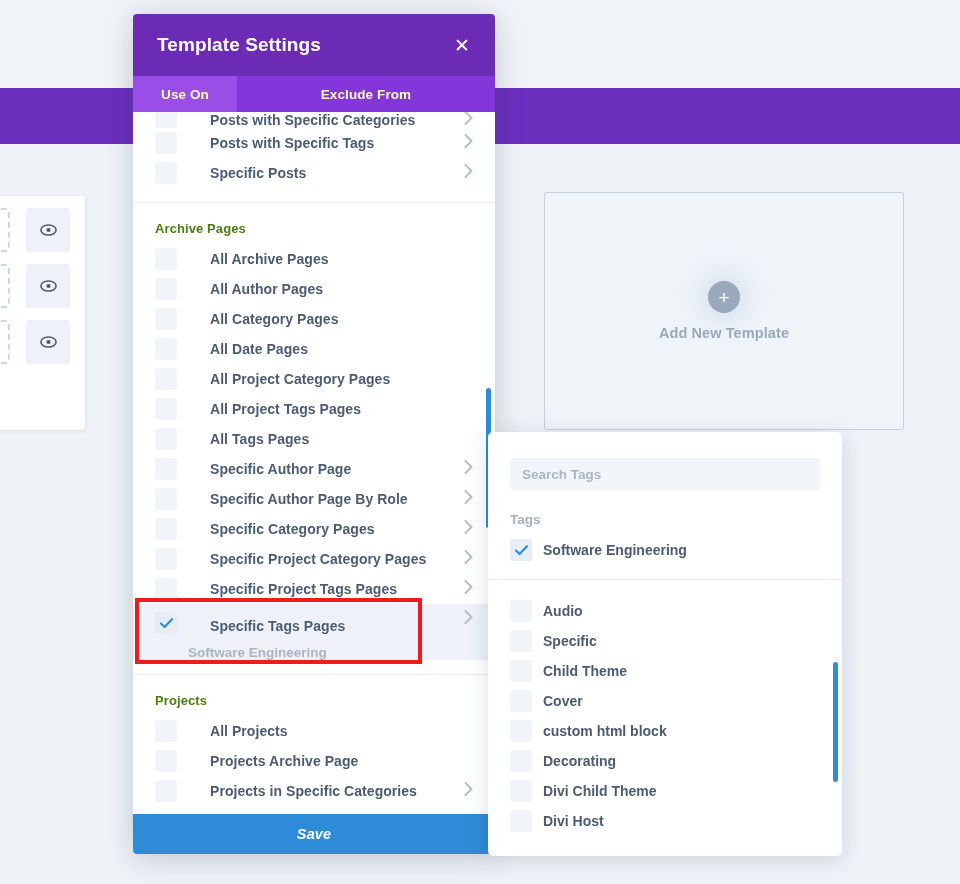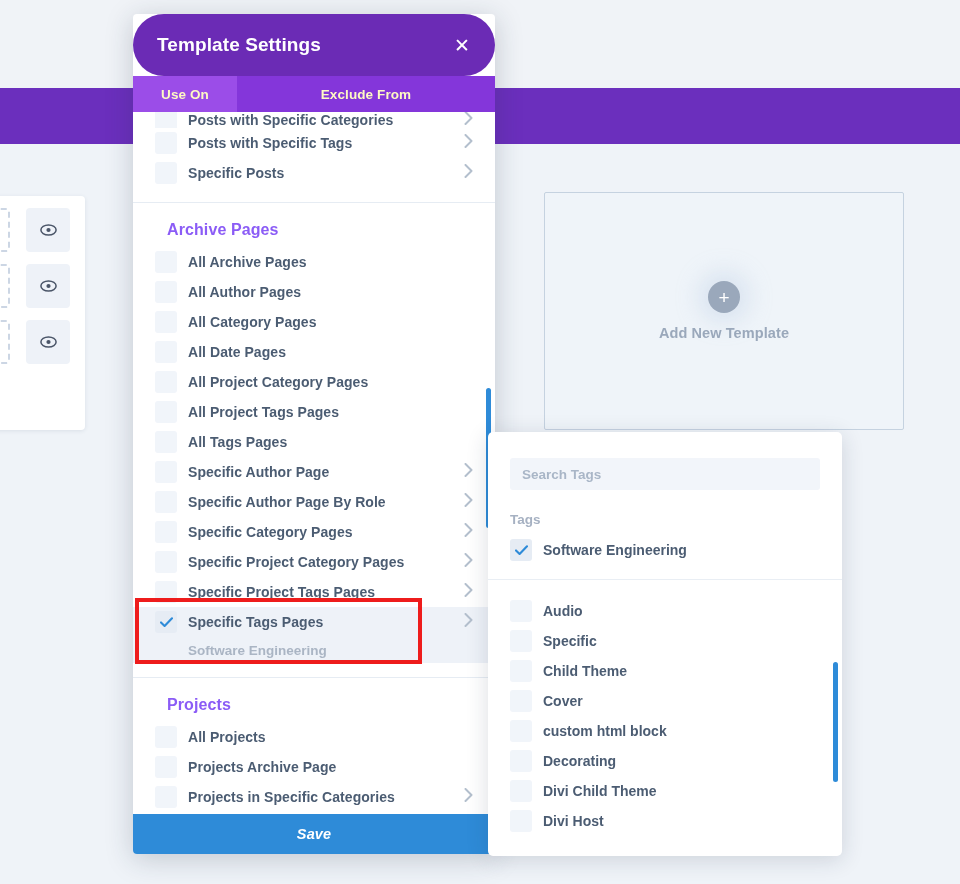--- a/index.html
+++ b/index.html
@@ -58,21 +58,20 @@
   .modal {
     position: absolute; left: 133px; top: 14px; width: 362px; height: 840px;
     background: #ffffff; border-radius: 4px; overflow: hidden;
     box-shadow: 0 5px 28px rgba(30,45,70,.22);
     display: flex; flex-direction: column;
   }
   .modal-header {
     background: #6b2bb5; height: 62px; flex: 0 0 62px;
     display: flex; align-items: center; justify-content: space-between;
     padding: 0 22px 0 24px;
-    border-radius: 31px;
   }
   .modal-title { color: #fff; font-size: 19px; font-weight: 700; letter-spacing: .1px; }
   .modal-close {
     color: #fff; font-size: 19px; line-height: 1; cursor: pointer;
     width: 22px; height: 22px; display: flex; align-items: center; justify-content: center;
   }
   .modal-tabs { display: flex; flex: 0 0 36px; height: 36px; background: #8436da; }
   .tab {
     display: flex; align-items: center; justify-content: center;
     font-size: 13.5px; font-weight: 700; color: #fef9c3; cursor: pointer;
@@ -80,44 +79,44 @@
   }
   .tab.use-on { width: 104px; background: #9b4de8; }
   .tab.exclude { width: 258px; background: #8436da; }
 
   .modal-body {
     position: relative; flex: 1 1 auto; overflow: hidden; background: #fff;
   }
   .section { border-bottom: 1px solid #e6ecf3; padding: 0 0 14px 0; }
   .section.nopad-top { padding-top: 0; }
   .section-title {
-    color: #8b5cf6; font-size: 16px; font-weight: 600;
-    padding: 18px 0 8px 34px; letter-spacing: .1px;
+    color: #4d7c0f; font-size: 13px; font-weight: 600;
+    padding: 18px 0 8px 22px; letter-spacing: .1px;
   }
   .opt-row {
     display: flex; align-items: center; height: 30px; padding: 0 20px 0 22px;
-    cursor: pointer; position: relative;
+    cursor: pointer; position: relative; gap: 22px;
   }
   .cb {
     width: 22px; height: 22px; border-radius: 3px; background: #f1f5fa;
     flex: 0 0 22px; margin-right: 11px;
     display: flex; align-items: center; justify-content: center;
   }
   .cb.checked { background: #e6ecf4; }
   .cb svg { display: block; }
   .opt-label { font-size: 14px; color: #4b5c72; font-weight: 600; letter-spacing: .05px; }
   .chev {
     position: absolute; right: 22px; top: 50%; transform: translateY(-50%);
     color: #b3bfcd;
   }
   .opt-sub {
     font-size: 13.5px; color: #aab5c4; font-weight: 600;
     padding: 0 0 0 55px; height: 26px; display: flex; align-items: center;
   }
-  .opt-row.selected, .opt-sub.selected { background: #eef2f8; }
+  .opt-row.selected, .opt-sub.selected { background: #eef2f8; align-items: flex-end; }
 
   .modal-footer { flex: 0 0 40px; height: 40px; padding: 0; }
   .save-btn {
     width: 100%; height: 40px; background: #2e8bd8; border: 0; color: #fff;
     font-size: 14.5px; font-weight: 700; cursor: pointer;
     font-family: "Liberation Sans", sans-serif; letter-spacing: .1px; font-style: italic;
   }
 
   .modal-scrollbar {
     position: absolute; right: 4px; top: 276px; width: 5px; height: 140px;

